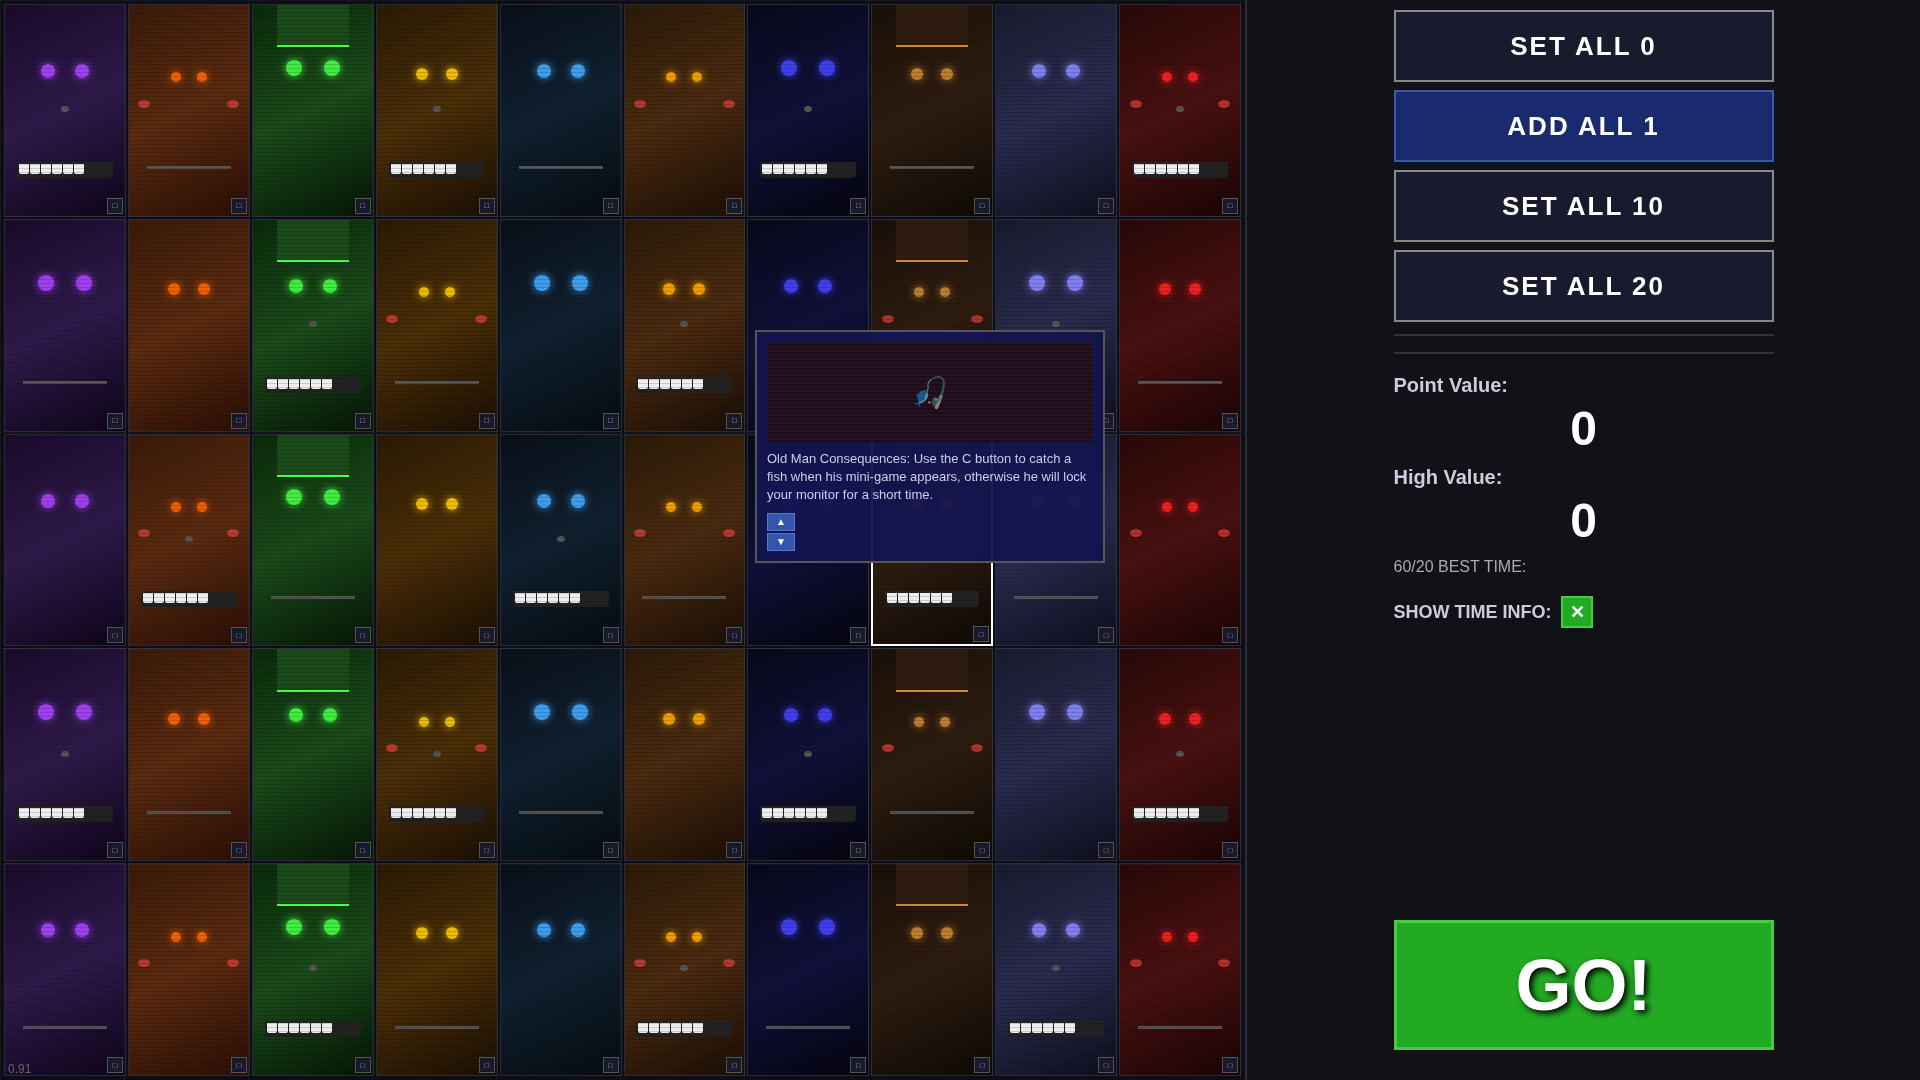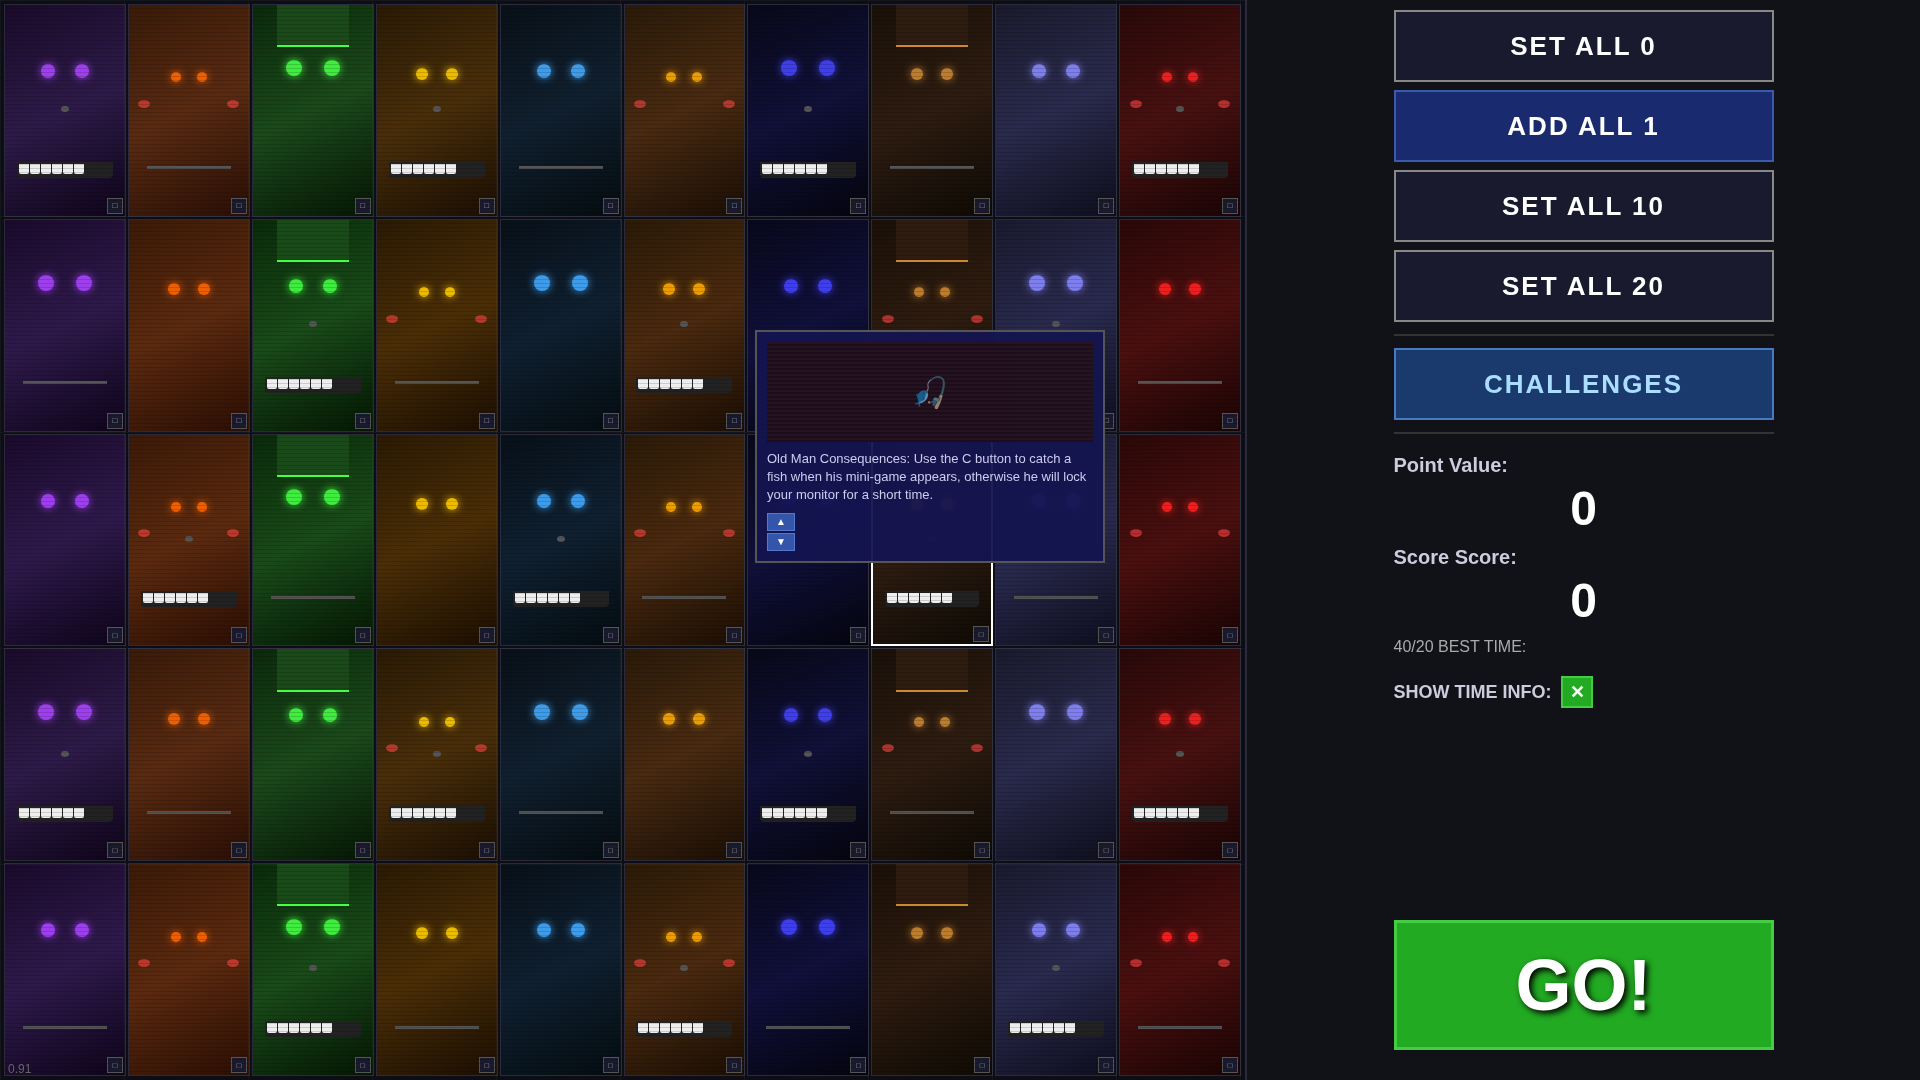--- a/index.html
+++ b/index.html
@@ -989,41 +989,40 @@
 </div>
 
 <div id="sidebar">
   <button class="btn-set">SET ALL 0</button>
   <button class="btn-set btn-blue">ADD ALL 1</button>
   <button class="btn-set">SET ALL 10</button>
   <button class="btn-set">SET ALL 20</button>
 
   <div class="divider"></div>
 
-  <button class="btn-set btn-challenges">CHALLENGES</button>
 
   <div class="divider"></div>
 
   <div class="info-section">
     <div class="info-row">
       <span class="info-label">Point Value:</span>
     </div>
     <div style="text-align:center;margin-bottom:10px;">
       <span class="info-value" style="font-size:48px;">0</span>
     </div>
 
     <div class="info-row">
-      <span class="info-label">Score Score:</span>
+      <span class="info-label">High Value:</span>
     </div>
     <div style="text-align:center;margin-bottom:10px;">
       <span class="info-value" style="font-size:48px;">0</span>
     </div>
 
     <div style="margin-bottom:6px;">
-      <span class="info-sub">40/20 BEST TIME:</span>
+      <span class="info-sub">60/20 BEST TIME:</span>
     </div>
   </div>
 
   <div class="show-char-row">
     <span class="show-char-label">SHOW TIME INFO:</span>
     <div class="x-btn">✕</div>
   </div>
 
   <button class="btn-go">GO!</button>
 </div>

